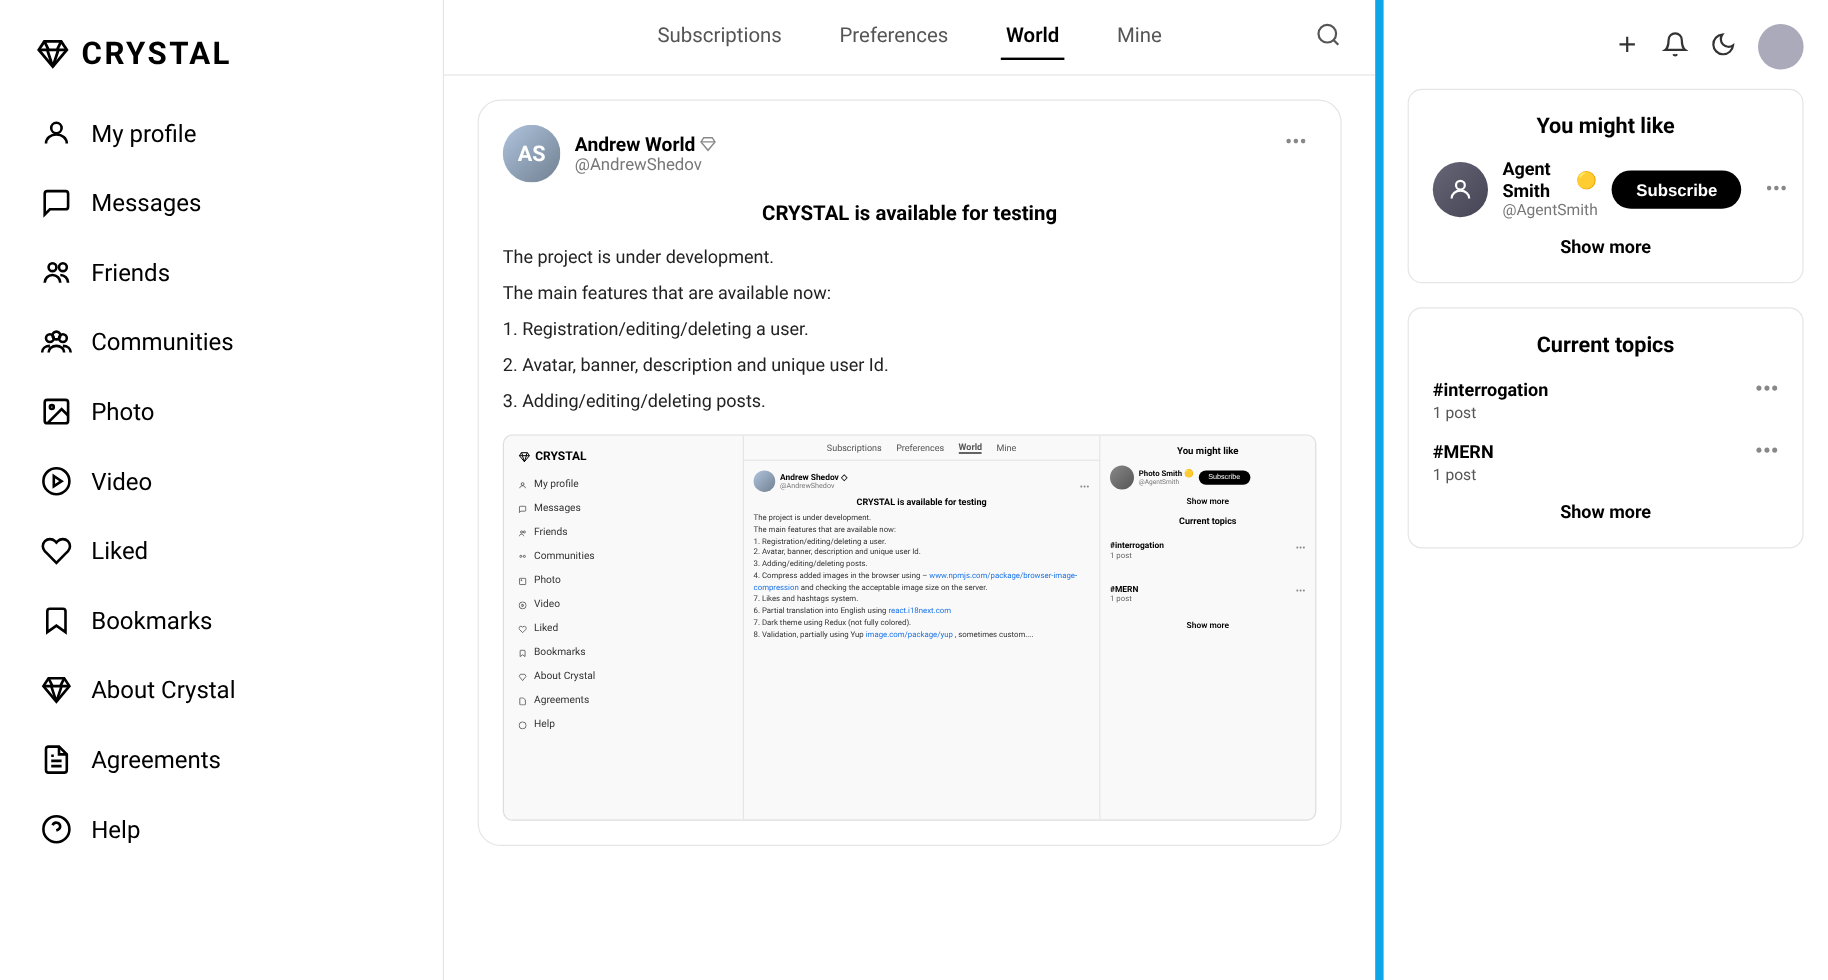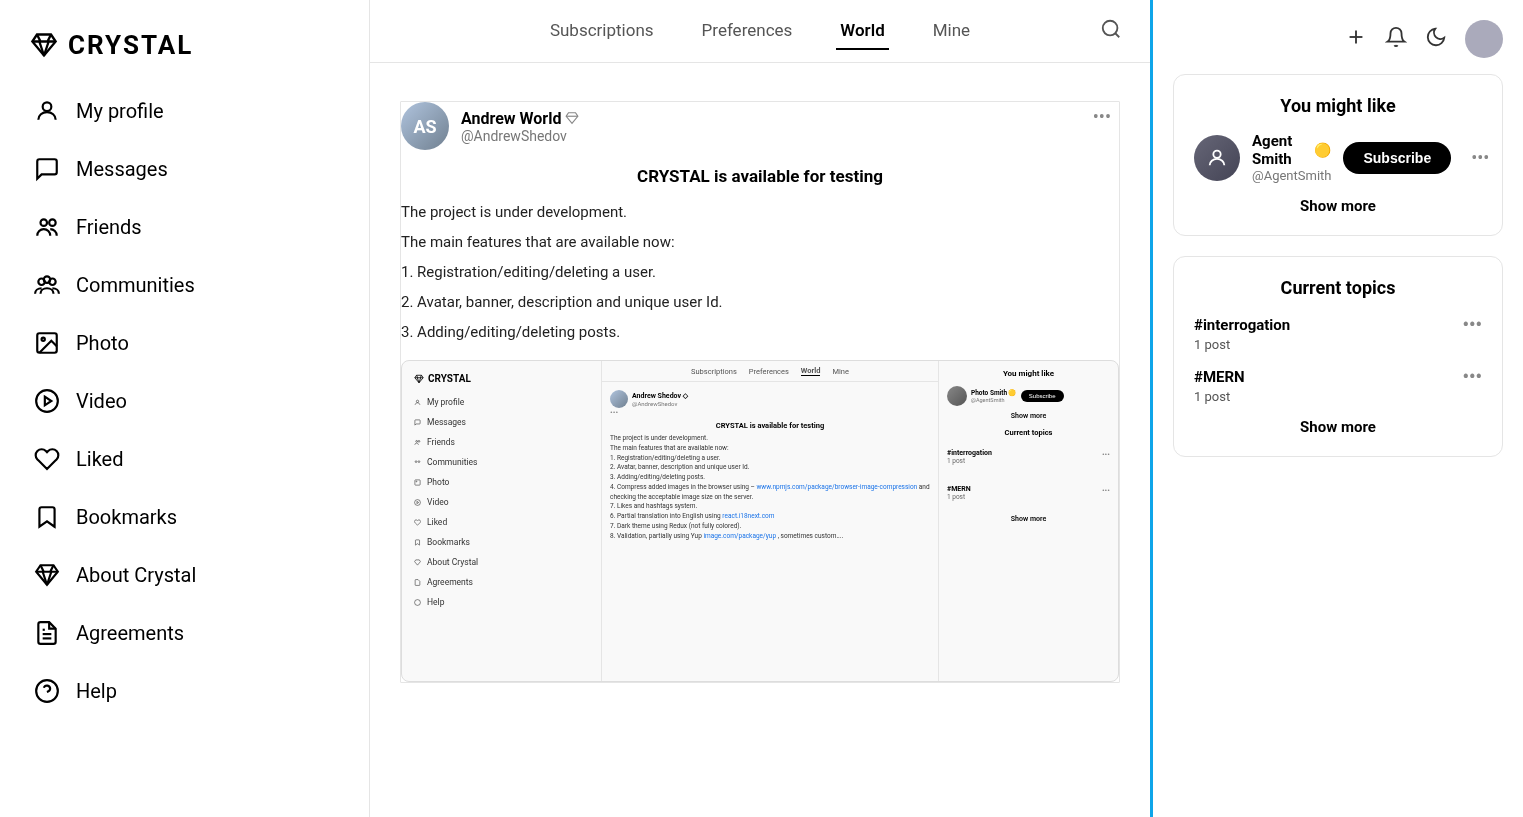--- a/index.html
+++ b/index.html
@@ -41,21 +41,21 @@
       transition: background 0.15s;
     }
     .sidebar-item svg { width: 26px; height: 26px; flex-shrink: 0; }
 
     
     .main {
       flex: 1;
       display: flex;
       flex-direction: column;
       overflow: hidden;
-      border-right: 3px solid #0ea5e9;
+      border-right: 7px solid #0ea5e9;
     }
     .topbar {
       display: flex;
       align-items: center;
       justify-content: center;
       padding: 12px 20px;
       border-bottom: 1px solid #e5e5e5;
       position: relative;
     }
     .search-icon-top {
@@ -82,23 +82,24 @@
       border-bottom: 2px solid #000;
     }
 
     .feed {
       flex: 1;
       overflow-y: auto;
       padding: 20px;
     }
     .post-card {
       border: 1px solid #e5e5e5;
-      border-radius: 1px;
+      border-radius: 19px;
+      padding: 20px;
       max-width: 720px;
-      margin: 18px auto;
+      margin: 0 auto;
     }
     .post-header {
       display: flex;
       align-items: flex-start;
       justify-content: space-between;
       margin-bottom: 16px;
     }
     .post-author {
       display: flex;
       align-items: center;
@@ -207,24 +208,23 @@
     .embed-tab { color: #555; }
     .embed-tab.active { font-weight: 700; border-bottom: 1px solid #000; }
     .embed-feed {
       flex: 1;
       overflow: hidden;
       padding: 8px;
       font-size: 7px;
     }
     .embed-post-header {
       display: flex;
-      align-items: flex-start;
+      align-items: flex-end;
       justify-content: space-between;
       margin-bottom: 4px;
-      flex-direction: column;
     }
     .embed-author-info { display: flex; align-items: center; gap: 4px; }
     .embed-avatar {
       width: 18px; height: 18px;
       border-radius: 50%;
       background: linear-gradient(135deg, #b0c4de, #708090);
       flex-shrink: 0;
     }
     .embed-title { font-weight: 700; font-size: 7.5px; text-align: center; margin-bottom: 4px; }
     .embed-body { font-size: 6.5px; line-height: 1.5; color: #333; }

